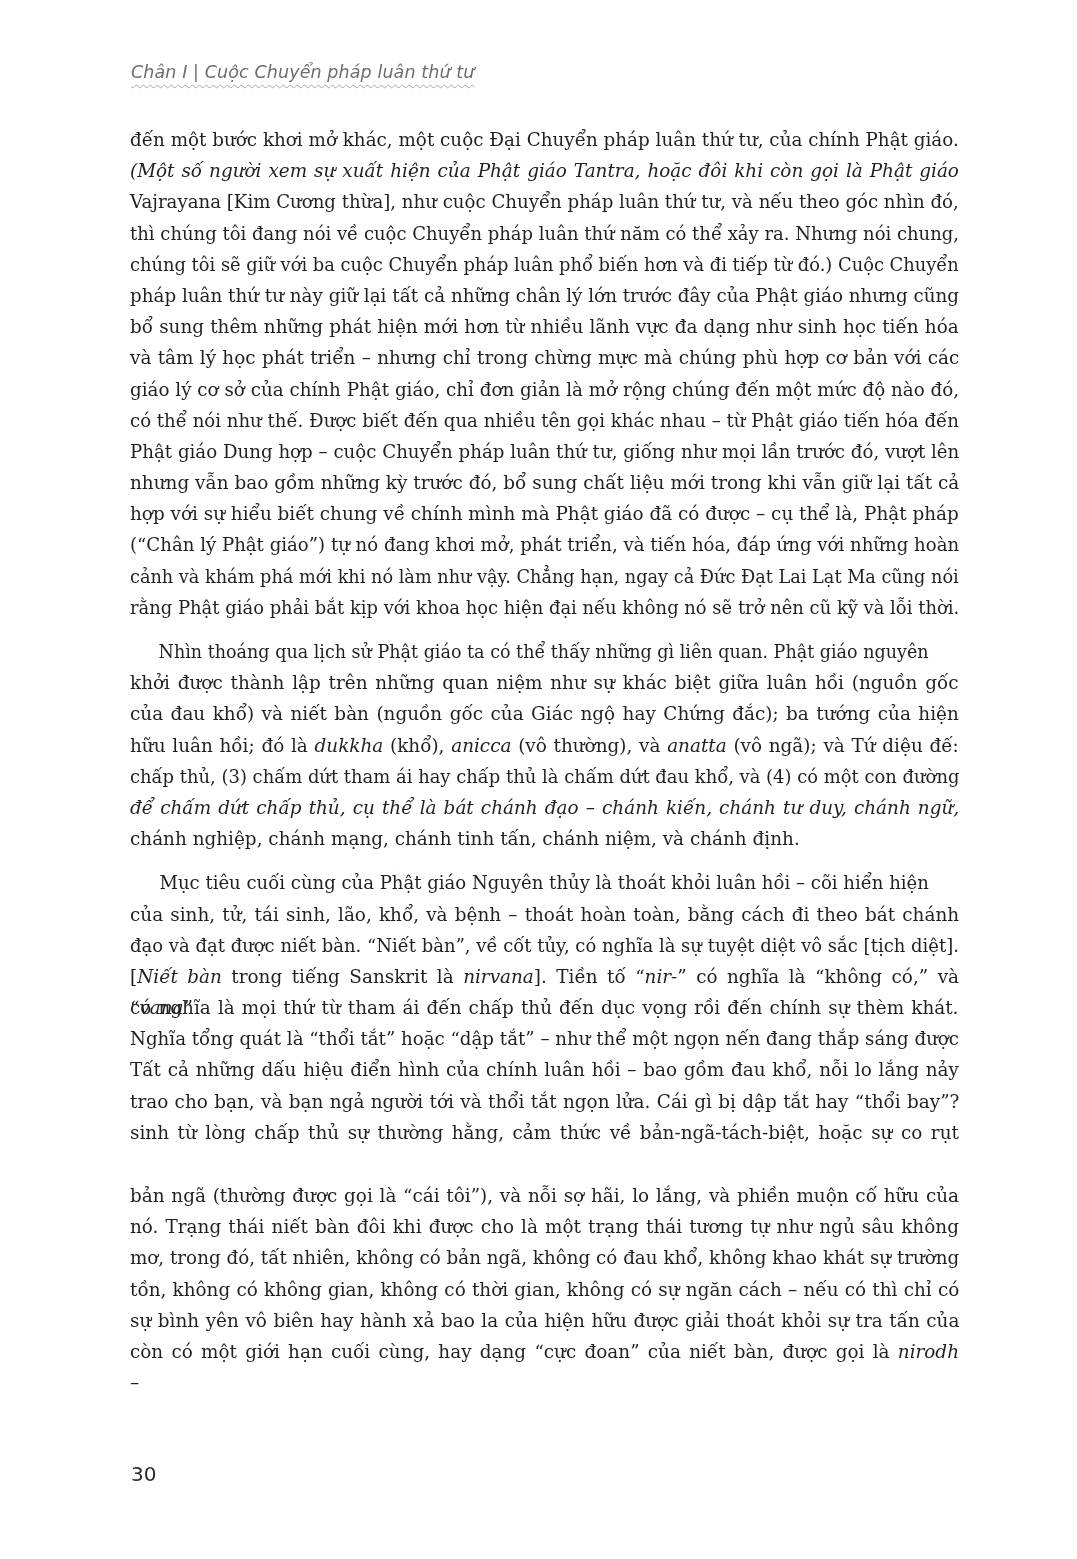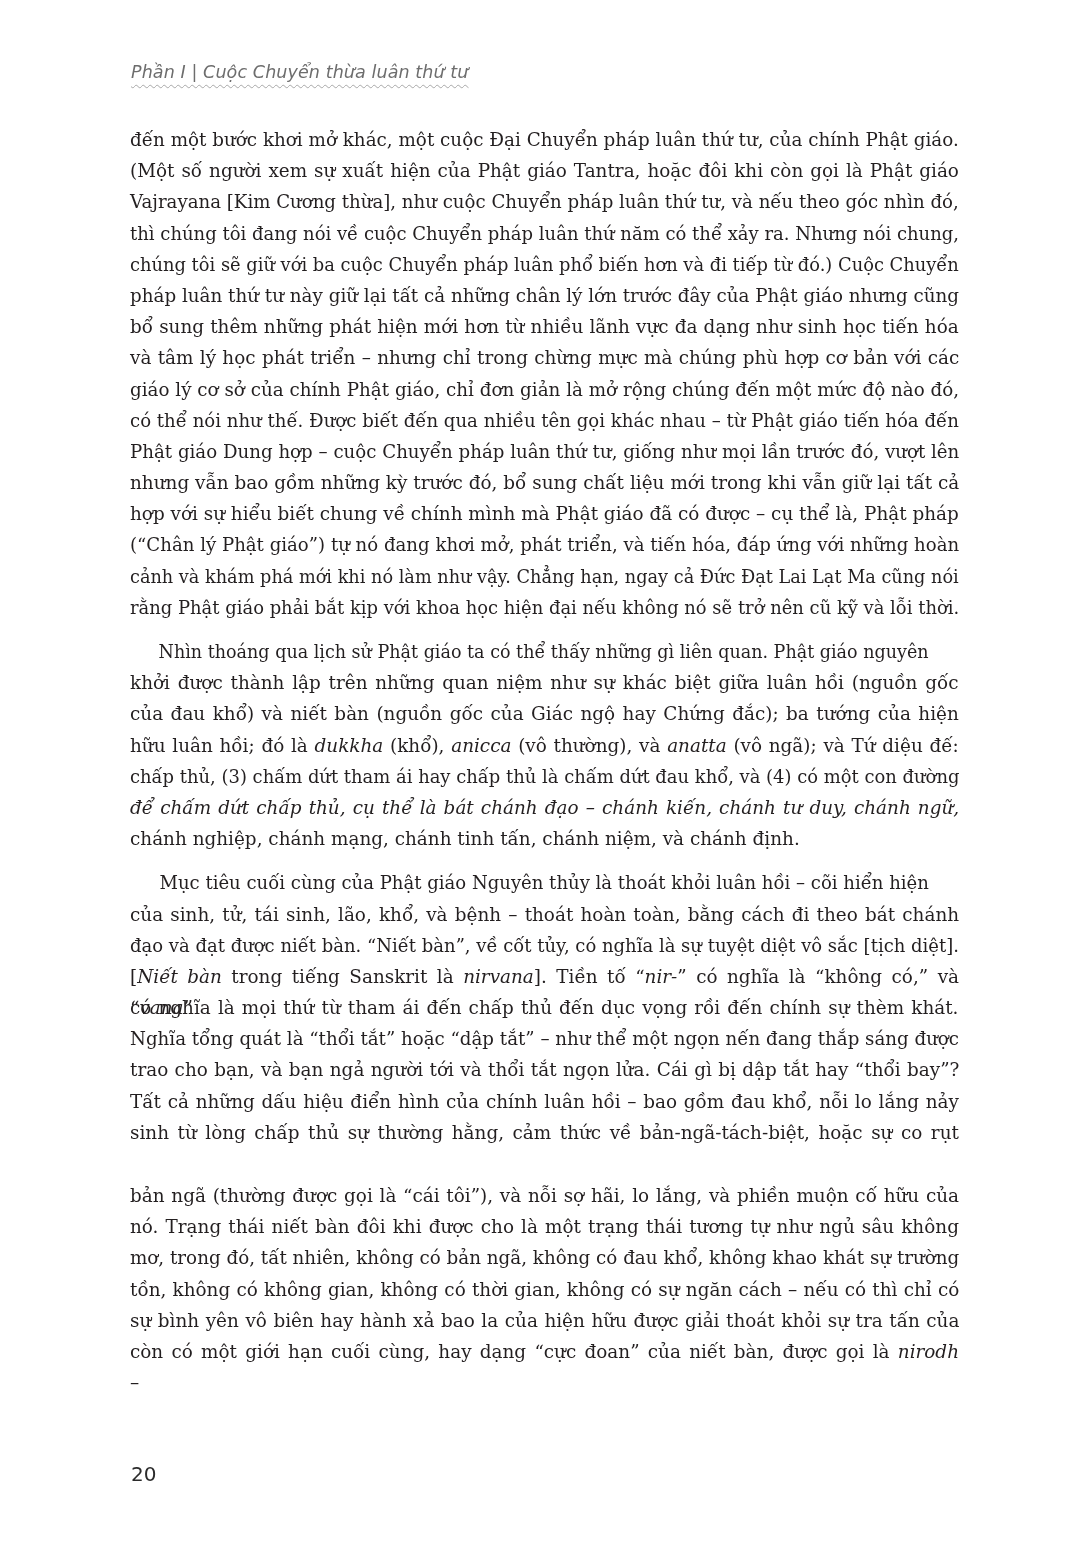--- a/index.html
+++ b/index.html
@@ -66,26 +66,26 @@
       top: 1462px;
       font-family: "DejaVu Sans", "Liberation Sans", sans-serif;
       font-size: 20px;
       color: #2b2b2b;
     }
     i { font-style: italic; }
   </style>
 </head>
 <body>
 
-<div class="running-header">Phần I | Cuộc Chuyển thừa luân thứ tư</div>
+<div class="running-header">Chân I | Cuộc Chuyển pháp luân thứ tư</div>
 
 <div class="body-text">
   <p class="para">
       <span class="line" style="text-align-last: left; display: block; width: 832px; transform-origin: left center; transform: scaleX(0.9964);">đến một bước khơi mở khác, một cuộc Đại Chuyển pháp luân thứ tư, của chính Phật giáo.</span>
-      <span class="line" style="text-align-last: left; display: block; width: auto; word-spacing: 1.11px;">(Một số người xem sự xuất hiện của Phật giáo Tantra, hoặc đôi khi còn gọi là Phật giáo</span>
+      <span class="line" style="text-align-last: left; display: block; width: auto; word-spacing: 1.11px; font-style: italic;">(Một số người xem sự xuất hiện của Phật giáo Tantra, hoặc đôi khi còn gọi là Phật giáo</span>
       <span class="line" style="text-align-last: left; display: block; width: 840px; transform-origin: left center; transform: scaleX(0.9869);">Vajrayana [Kim Cương thừa], như cuộc Chuyển pháp luân thứ tư, và nếu theo góc nhìn đó,</span>
       <span class="line" style="text-align-last: left; display: block; width: 847px; transform-origin: left center; transform: scaleX(0.9787);">thì chúng tôi đang nói về cuộc Chuyển pháp luân thứ năm có thể xảy ra. Nhưng nói chung,</span>
       <span class="line" style="text-align-last: left; display: block; width: 854px; transform-origin: left center; transform: scaleX(0.9707);">chúng tôi sẽ giữ với ba cuộc Chuyển pháp luân phổ biến hơn và đi tiếp từ đó.) Cuộc Chuyển</span>
       <span class="line" style="text-align-last: left; display: block; width: 833px; transform-origin: left center; transform: scaleX(0.9952);">pháp luân thứ tư này giữ lại tất cả những chân lý lớn trước đây của Phật giáo nhưng cũng</span>
       <span class="line" style="text-align-last: left; display: block; width: auto; word-spacing: 0.28px;">bổ sung thêm những phát hiện mới hơn từ nhiều lãnh vực đa dạng như sinh học tiến hóa</span>
       <span class="line" style="text-align-last: left; display: block; width: auto; word-spacing: 0.47px;">và tâm lý học phát triển – nhưng chỉ trong chừng mực mà chúng phù hợp cơ bản với các</span>
       <span class="line" style="text-align-last: left; display: block; width: 833px; transform-origin: left center; transform: scaleX(0.9952);">giáo lý cơ sở của chính Phật giáo, chỉ đơn giản là mở rộng chúng đến một mức độ nào đó,</span>
       <span class="line" style="text-align-last: left; display: block; width: 842px; transform-origin: left center; transform: scaleX(0.9846);">có thể nói như thế. Được biết đến qua nhiều tên gọi khác nhau – từ Phật giáo tiến hóa đến</span>
       <span class="line" style="text-align-last: left; display: block; width: 838px; transform-origin: left center; transform: scaleX(0.9893);">Phật giáo Dung hợp – cuộc Chuyển pháp luân thứ tư, giống như mọi lần trước đó, vượt lên</span>
       <span class="line" style="text-align-last: left; display: block; width: auto; word-spacing: 0.11px;">nhưng vẫn bao gồm những kỳ trước đó, bổ sung chất liệu mới trong khi vẫn giữ lại tất cả</span>
@@ -103,25 +103,25 @@
       <span class="line" style="text-align-last: left; display: block; width: auto; word-spacing: 1.28px; font-style: italic;">để chấm dứt chấp thủ, cụ thể là bát chánh đạo – chánh kiến, chánh tư duy, chánh ngữ,</span>
       <span class="line last" style="text-align-last: left; display: block; width: auto;">chánh nghiệp, chánh mạng, chánh tinh tấn, chánh niệm, và chánh định.</span>
     </p>
   <p class="para">
       <span class="line indent" style="text-align-last: left; display: block; width: 814px; transform-origin: left center; transform: scaleX(0.9816);">Mục tiêu cuối cùng của Phật giáo Nguyên thủy là thoát khỏi luân hồi – cõi hiển hiện</span>
       <span class="line" style="text-align-last: left; display: block; width: auto; word-spacing: 1.33px;">của sinh, tử, tái sinh, lão, khổ, và bệnh – thoát hoàn toàn, bằng cách đi theo bát chánh</span>
       <span class="line" style="text-align-last: left; display: block; width: 847px; transform-origin: left center; transform: scaleX(0.9787);">đạo và đạt được niết bàn. “Niết bàn”, về cốt tủy, có nghĩa là sự tuyệt diệt vô sắc [tịch diệt].</span>
       <span class="line" style="text-align-last: left; display: block; width: auto; word-spacing: 0px;"><span>[</span><i>Niết bàn</i><span> trong tiếng Sanskrit là </span><i>nirvana</i><span>]. Tiền tố “</span><i>nir-</i><span>” có nghĩa là “không có,” và “</span><i>vana</i><span>”</span></span>
       <span class="line" style="text-align-last: left; display: block; width: auto; word-spacing: 1.26px;">có nghĩa là mọi thứ từ tham ái đến chấp thủ đến dục vọng rồi đến chính sự thèm khát.</span>
       <span class="line" style="text-align-last: left; display: block; width: 837px; transform-origin: left center; transform: scaleX(0.9904);">Nghĩa tổng quát là “thổi tắt” hoặc “dập tắt” – như thể một ngọn nến đang thắp sáng được</span>
+      <span class="line" style="text-align-last: left; display: block; width: auto; word-spacing: 0.89px;">Tất cả những dấu hiệu điển hình của chính luân hồi – bao gồm đau khổ, nỗi lo lắng nảy</span>
       <span class="line" style="text-align-last: left; display: block; width: auto; word-spacing: 0.55px;">trao cho bạn, và bạn ngả người tới và thổi tắt ngọn lửa. Cái gì bị dập tắt hay “thổi bay”?</span>
-      <span class="line" style="text-align-last: left; display: block; width: auto; word-spacing: 0.89px;">Tất cả những dấu hiệu điển hình của chính luân hồi – bao gồm đau khổ, nỗi lo lắng nảy</span>
       <span class="line" style="text-align-last: left; display: block; width: auto; word-spacing: 2.67px;">sinh từ lòng chấp thủ sự thường hằng, cảm thức về bản-ngã-tách-biệt, hoặc sự co rụt</span>
       <span class="line" style="text-align-last: left; display: block; width: auto; word-spacing: 0.89px; margin-top: 32px;">bản ngã (thường được gọi là “cái tôi”), và nỗi sợ hãi, lo lắng, và phiền muộn cố hữu của</span>
       <span class="line" style="text-align-last: left; display: block; width: auto; word-spacing: 1.28px;">nó. Trạng thái niết bàn đôi khi được cho là một trạng thái tương tự như ngủ sâu không</span>
       <span class="line" style="text-align-last: left; display: block; width: 833px; transform-origin: left center; transform: scaleX(0.9952);">mơ, trong đó, tất nhiên, không có bản ngã, không có đau khổ, không khao khát sự trường</span>
       <span class="line" style="text-align-last: left; display: block; width: auto; word-spacing: 0.37px;">tồn, không có không gian, không có thời gian, không có sự ngăn cách – nếu có thì chỉ có</span>
       <span class="line" style="text-align-last: left; display: block; width: auto; word-spacing: 0.7px;">sự bình yên vô biên hay hành xả bao la của hiện hữu được giải thoát khỏi sự tra tấn của</span>
       <span class="line" style="text-align-last: left; display: block; width: auto; word-spacing: 1.44px;"><span>còn có một giới hạn cuối cùng, hay dạng “cực đoan” của niết bàn, được gọi là </span><i>nirodh</i><span> –</span></span>
     </p>
 </div>
 
-<div class="page-number">20</div>
+<div class="page-number">30</div>
 
 </body></html>

